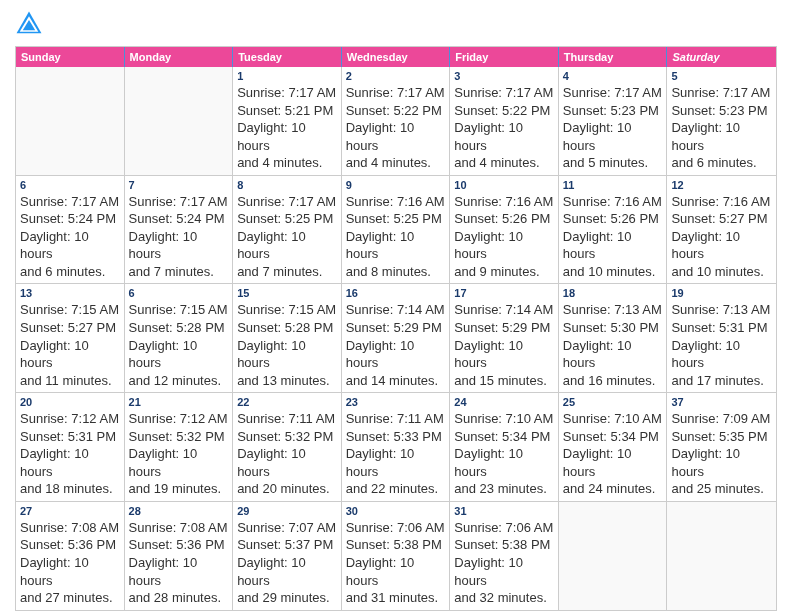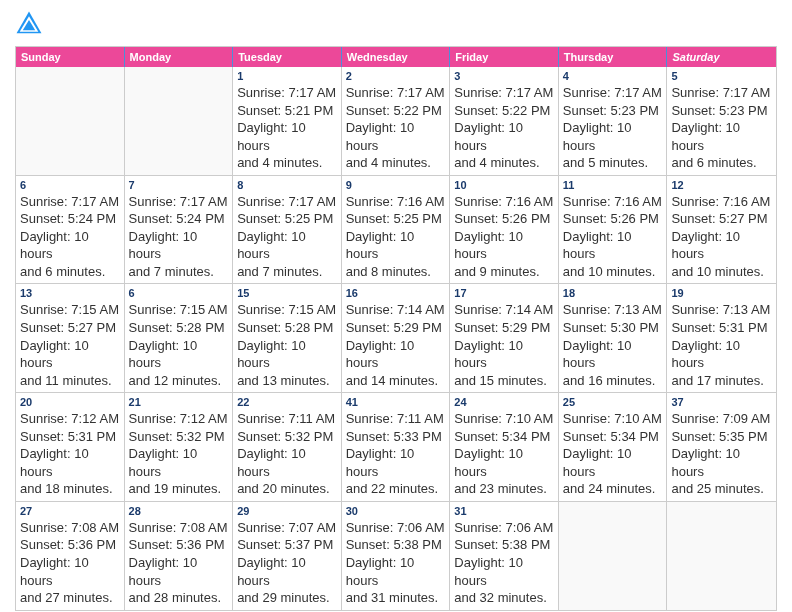--- a/index.html
+++ b/index.html
@@ -231,21 +231,21 @@
           </div>
           <div class="cal-cell">
             <div class="day-num">21</div>
             <div class="day-info">Sunrise: 7:12 AM<br>Sunset: 5:32 PM<br>Daylight: 10 hours<br>and 19 minutes.</div>
           </div>
           <div class="cal-cell">
             <div class="day-num">22</div>
             <div class="day-info">Sunrise: 7:11 AM<br>Sunset: 5:32 PM<br>Daylight: 10 hours<br>and 20 minutes.</div>
           </div>
           <div class="cal-cell">
-            <div class="day-num">41</div>
+            <div class="day-num">23</div>
             <div class="day-info">Sunrise: 7:11 AM<br>Sunset: 5:33 PM<br>Daylight: 10 hours<br>and 22 minutes.</div>
           </div>
           <div class="cal-cell">
             <div class="day-num">24</div>
             <div class="day-info">Sunrise: 7:10 AM<br>Sunset: 5:34 PM<br>Daylight: 10 hours<br>and 23 minutes.</div>
           </div>
           <div class="cal-cell">
             <div class="day-num">25</div>
             <div class="day-info">Sunrise: 7:10 AM<br>Sunset: 5:34 PM<br>Daylight: 10 hours<br>and 24 minutes.</div>
           </div>

